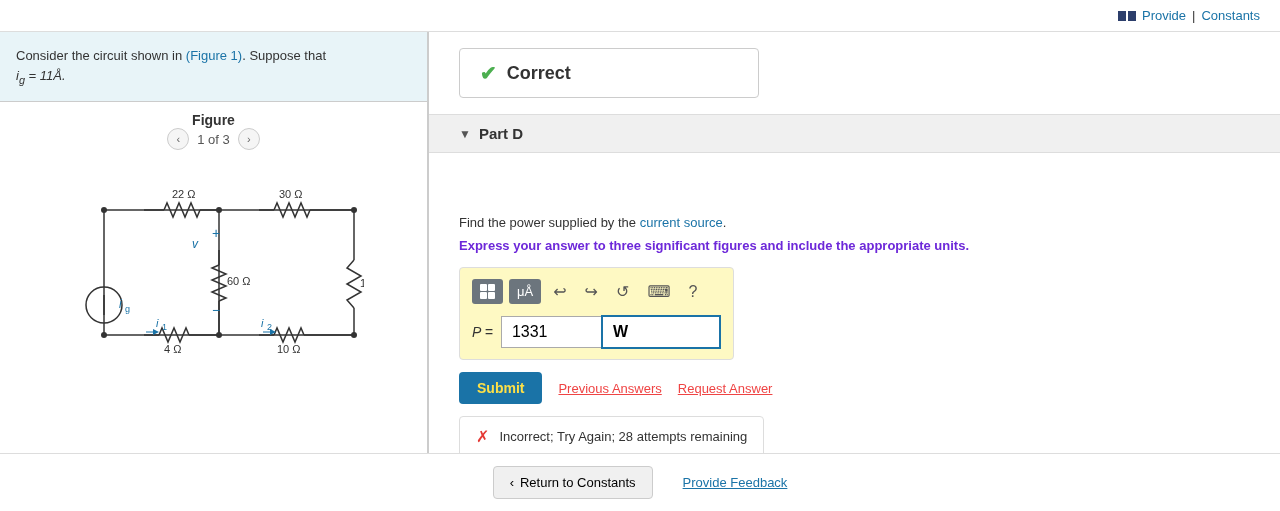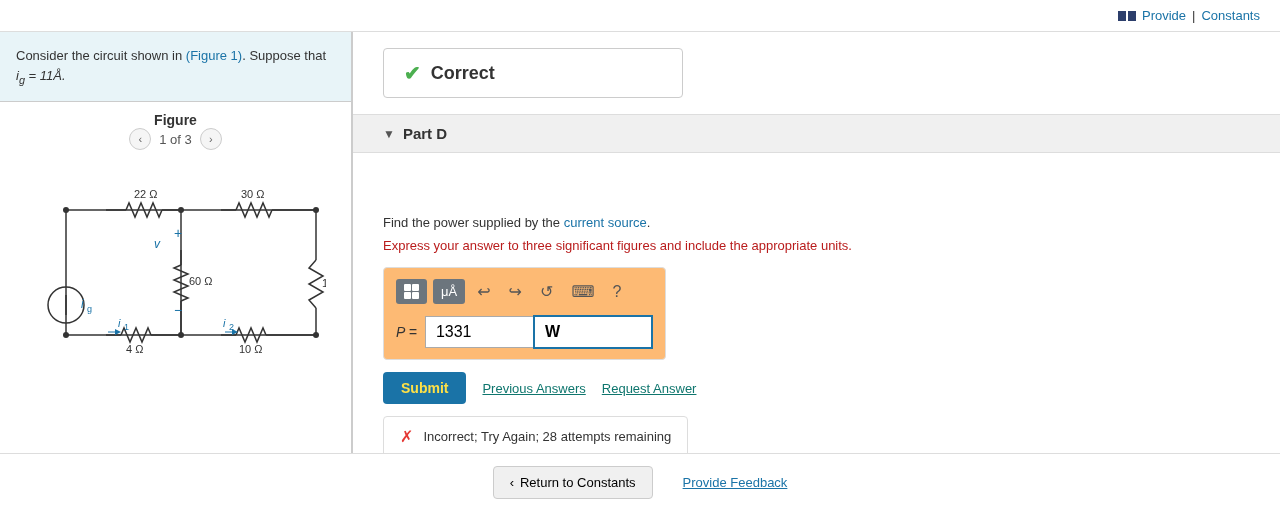--- a/index.html
+++ b/index.html
@@ -36,21 +36,21 @@
     }
     .top-bar .sep { color: #333; }
 
     .main-layout {
       display: flex;
       height: calc(511px - 40px);
     }
 
     
     .left-panel {
-      width: 353px;
+      width: 429px;
       border-right: 2px solid #ccc;
       padding: 0;
       display: flex;
       flex-direction: column;
       overflow: hidden;
     }
     .problem-text {
       background: #e8f4f8;
       padding: 14px 16px;
       font-size: 13px;
@@ -154,28 +154,28 @@
       margin-top: 46px;
     }
     .part-instruction {
       font-size: 13px;
       color: #333;
       margin-bottom: 8px;
     }
     .part-instruction a { color: #1a73a7; text-decoration: none; }
     .part-bold-instruction {
       font-size: 13px;
-      font-weight: normal;
-      color: #b91c1c;
+      font-weight: bold;
+      color: #6d28d9;
       margin-bottom: 14px;
     }
 
     
     .answer-box {
-      background: #fdba74;
+      background: #fef9c3;
       border: 1px solid #ddd;
       border-radius: 4px;
       padding: 10px 12px;
       display: inline-block;
       margin-bottom: 12px;
     }
     .toolbar {
       display: flex;
       align-items: center;
       gap: 6px;
@@ -211,21 +211,21 @@
       font-size: 14px;
       font-style: italic;
       margin-right: 8px;
       white-space: nowrap;
     }
     .answer-input {
       border: 1px solid #aaa;
       border-right: none;
       padding: 6px 10px;
       font-size: 16px;
-      width: 108px;
+      width: 100px;
       outline: none;
     }
     .unit-input {
       border: 2px solid #1a73a7;
       padding: 6px 10px;
       font-size: 16px;
       width: 120px;
       outline: none;
       font-weight: bold;
     }
@@ -240,21 +240,21 @@
       background: #1a73a7;
       color: #fde047;
       border: none;
       border-radius: 4px;
       padding: 8px 18px;
       font-size: 14px;
       cursor: pointer;
       font-weight: bold;
     }
     .link-btn {
-      color: #0f766e;
+      color: #ef4444;
       text-decoration: underline;
       cursor: pointer;
       font-size: 13px;
       background: none;
       border: none;
     }
 
     .error-banner {
       display: flex;
       align-items: center;

